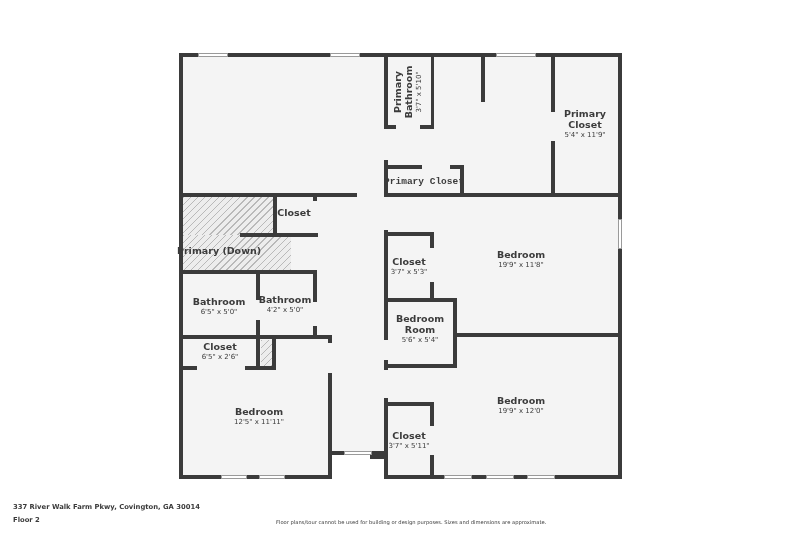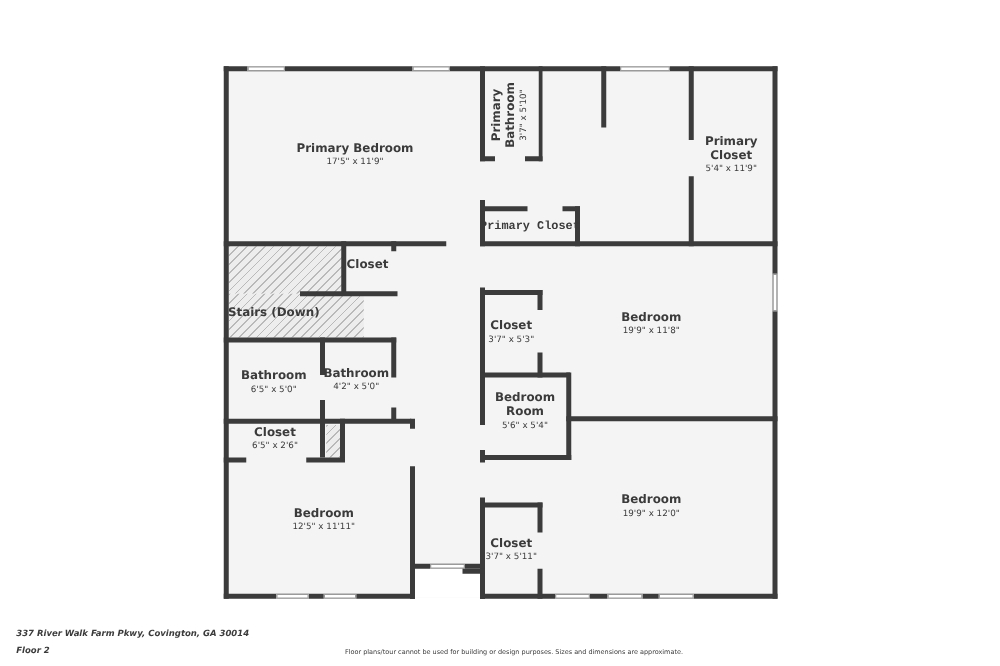--- a/index.html
+++ b/index.html
@@ -7,21 +7,21 @@
   .plan { position:absolute; left:0; top:0; width:800px; height:533px; }
   .floor { position:absolute; background:#f4f4f4; }
   .wall { position:absolute; background:#3b3b3b; }
   .win { position:absolute; background:#ffffff; border:1px solid #9a9a9a; box-sizing:border-box; }
   .hatch { position:absolute; background-color:#ededed;
     background-image: repeating-linear-gradient(135deg, #b9b9b9 0 1px, transparent 1px 5px); }
   .lbl { position:absolute; transform:translate(-50%,-50%); text-align:center; color:#3b3b3b; white-space:nowrap; }
   .rn { font-size:9.5px; font-weight:bold; line-height:11px; display:block; }
   .rd { font-size:7px; line-height:10px; display:block; }
   .vert { transform:translate(-50%,-50%) rotate(-90deg); }
-  .foot { position:absolute; color:#3b3b3b; font-weight:bold; font-size:6.8px;font-style:italic; }
+  .foot { position:absolute; color:#3b3b3b; font-weight:bold; font-size:6.8px; }
   .disc { position:absolute; color:#3b3b3b; font-size:5.2px; }
 </style>
 </head>
 <body>
 
 <div class="plan">
 
   <div class="floor" style="left:180px;top:54px;width:441px;height:424px;"></div>
   <div style="position:absolute;left:332px;top:452px;width:52px;height:26px;background:#fff;"></div>
 
@@ -91,42 +91,38 @@
   <div class="wall" style="left:453px;top:298px;width:4px;height:70px;"></div>
   <div class="wall" style="left:453px;top:333px;width:169px;height:4px;"></div>
   <div class="wall" style="left:384px;top:364px;width:73px;height:4px;"></div>
   <div class="wall" style="left:384px;top:360px;width:4px;height:10px;"></div>
   <div class="wall" style="left:384px;top:398px;width:4px;height:81px;"></div>
   <div class="wall" style="left:384px;top:402px;width:50px;height:4px;"></div>
   <div class="wall" style="left:430px;top:402px;width:4px;height:24px;"></div>
   <div class="wall" style="left:430px;top:455px;width:4px;height:24px;"></div>
   <div class="wall" style="left:370px;top:455px;width:18px;height:4px;"></div>
 
-  <div class="lbl" style="left:284px;top:124px;">
-    <span class="rn">Primary Bedroom</span>
-    <span class="rd">17'5" x 11'9"</span>
-  </div>
   <div class="lbl vert" style="left:408px;top:92px;">
     <span class="rn">Primary</span>
     <span class="rn">Bathroom</span>
     <span class="rd">3'7" x 5'10"</span>
   </div>
   <div class="lbl" style="left:585px;top:124px;">
     <span class="rn">Primary</span>
     <span class="rn">Closet</span>
     <span class="rd">5'4" x 11'9"</span>
   </div>
   <div class="lbl" style="left:424px;top:181px;font-family:Liberation Mono, monospace;">
     <span class="rn">Primary Closet</span>
   </div>
   <div class="lbl" style="left:294px;top:212px;">
     <span class="rn">Closet</span>
   </div>
   <div class="lbl" style="left:219px;top:250px;">
-    <span class="rn">Stairs (Down)</span>
+    <span class="rn">Primary (Down)</span>
   </div>
   <div class="lbl" style="left:521px;top:259px;">
     <span class="rn">Bedroom</span>
     <span class="rd">19'9" x 11'8"</span>
   </div>
   <div class="lbl" style="left:409px;top:266px;">
     <span class="rn">Closet</span>
     <span class="rd">3'7" x 5'3"</span>
   </div>
   <div class="lbl" style="left:219px;top:306px;">

